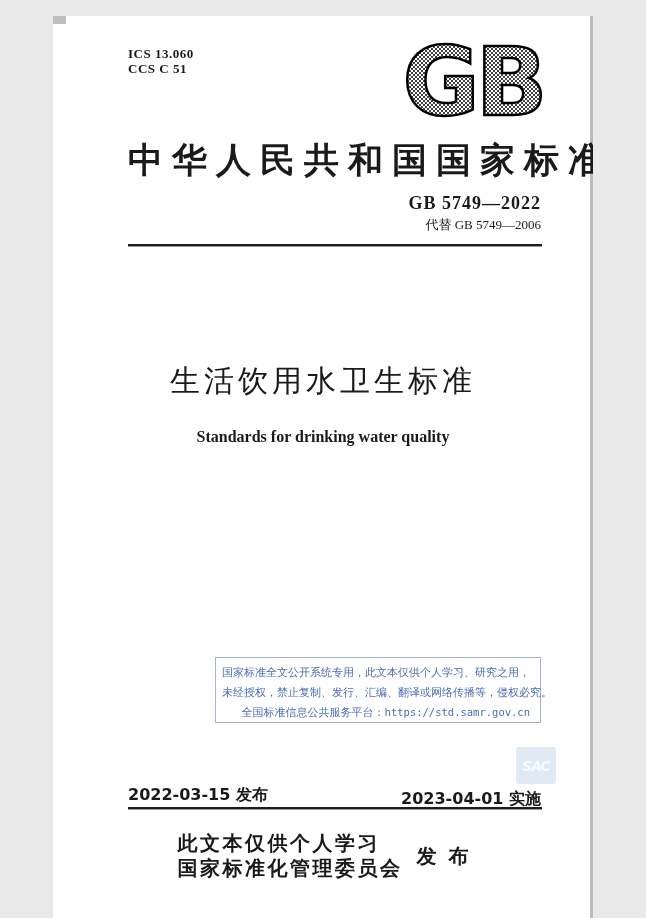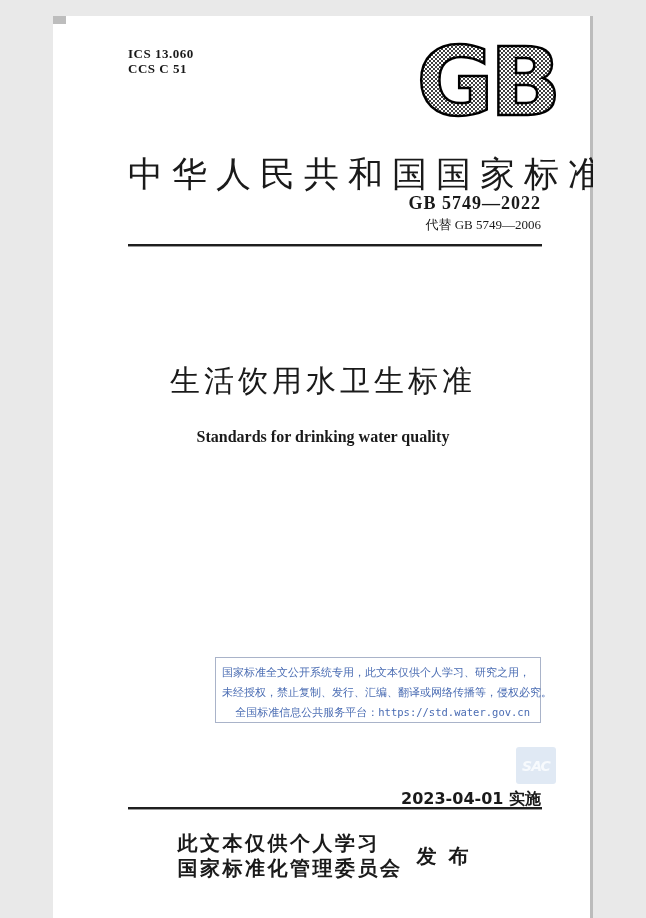--- a/index.html
+++ b/index.html
@@ -7,25 +7,25 @@
     position:relative; width:540px; height:918px; background:#ffffff;
     font-family:"Liberation Serif", serif; color:#1a1a1a; overflow:hidden;
     margin:16px auto;
   }
   .edge-right { position:absolute; top:0; right:0; width:3px; height:100%; background:#bcbcbc; }
   .edge-bottom { position:absolute; left:0; bottom:0; width:100%; height:6px; background:#c8c8c8; }
   .corner-notch { position:absolute; left:0; top:0; width:13px; height:8px; background:#bdbdbd; }
 
   .ics-block { position:absolute; left:75px; top:30px; font-weight:bold; font-size:13px; line-height:15px; letter-spacing:0.5px; }
 
-  .gb-logo { position:absolute; right:28px; top:24px; }
+  .gb-logo { position:absolute; right:42px; top:24px; }
 
   .header-title {
-    position:absolute; left:75px; top:135px; white-space:nowrap;
-    font-size:35px; font-weight:normal; letter-spacing:9px;
+    position:absolute; left:75px; top:121px; white-space:nowrap;
+    font-size:35px; font-weight:bold; letter-spacing:9px;
   }
 
   .std-number { position:absolute; right:52px; top:177px; font-size:18px; font-weight:bold; letter-spacing:1px; }
   .replaces { position:absolute; right:52px; top:200px; font-size:13px; font-weight:normal; }
 
   .rule { position:absolute; left:75px; right:51px; height:2px; background:#1e1e1e; box-shadow:0 1px 0 #9a9a9a; }
   .rule-top { top:228px; }
   .rule-dates { top:791px; }
 
   .doc-title {
@@ -96,26 +96,27 @@
 
   <div class="rule rule-top"></div>
 
   <div class="doc-title">生活饮用水卫生标准</div>
   <div class="doc-title-en">Standards for drinking water quality</div>
 
   <div class="notice-box" id="notice-box" style="color: rgb(74, 108, 179);">
     <div>国家标准全文公开系统专用，此文本仅供个人学习、研究之用，</div>
     <div>未经授权，禁止复制、发行、汇编、翻译或网络传播等，侵权必究。</div>
     <div>
-      <span>全国标准信息公共服务平台：</span><span class="notice-url-latin">https://std.water.gov.cn</span>
+      <span>全国标准信息公共服务平台：</span><span class="notice-url-latin">https://std.samr.gov.cn</span>
     </div>
   </div>
 
   <div class="sac-watermark">SAC</div>
 
+  <div class="date-issue">2022-03-15 发布</div>
   <div class="date-impl">2023-04-01 实施</div>
 
   <div class="rule rule-dates"></div>
 
   <div class="publisher">
     <div class="publisher-lines">
       <div>此文本仅供个人学习</div>
       <div>国家标准化管理委员会</div>
     </div>
     <div class="publisher-label">发布</div>

